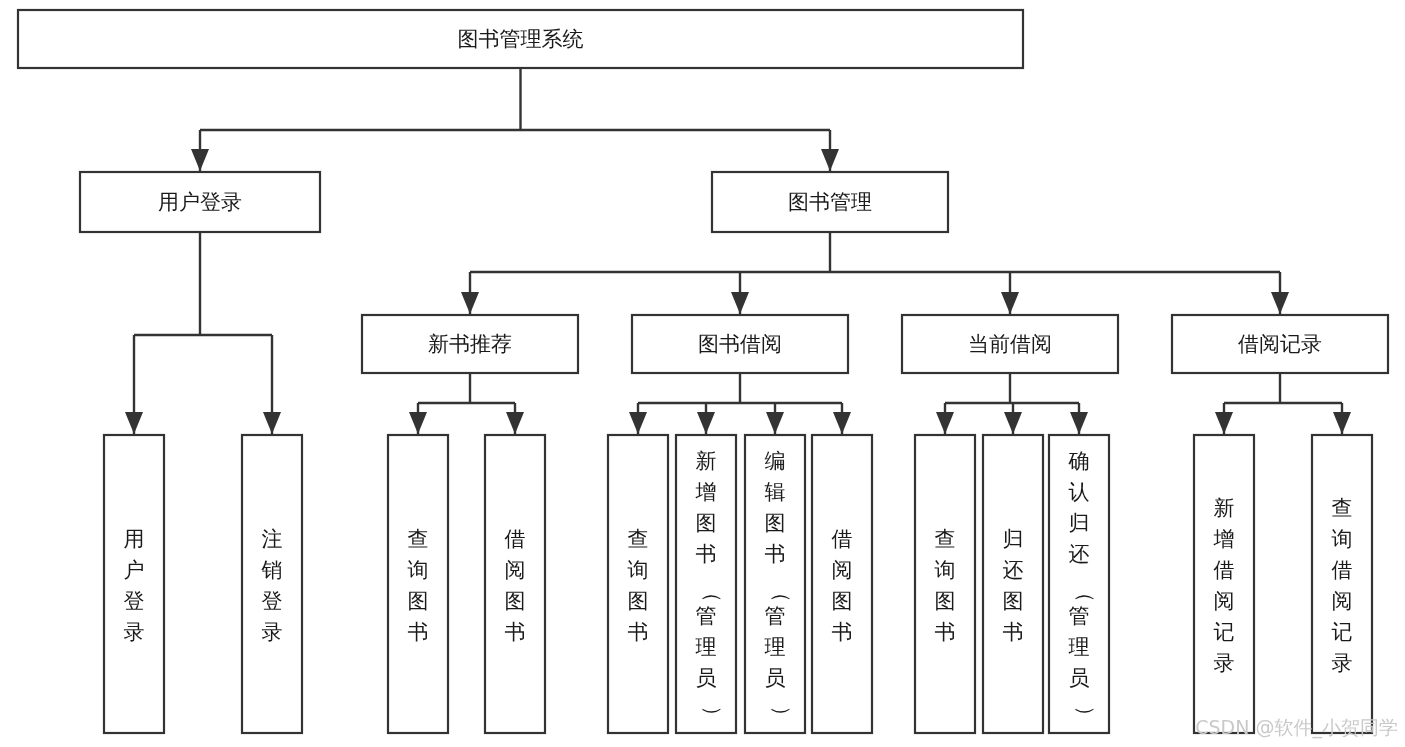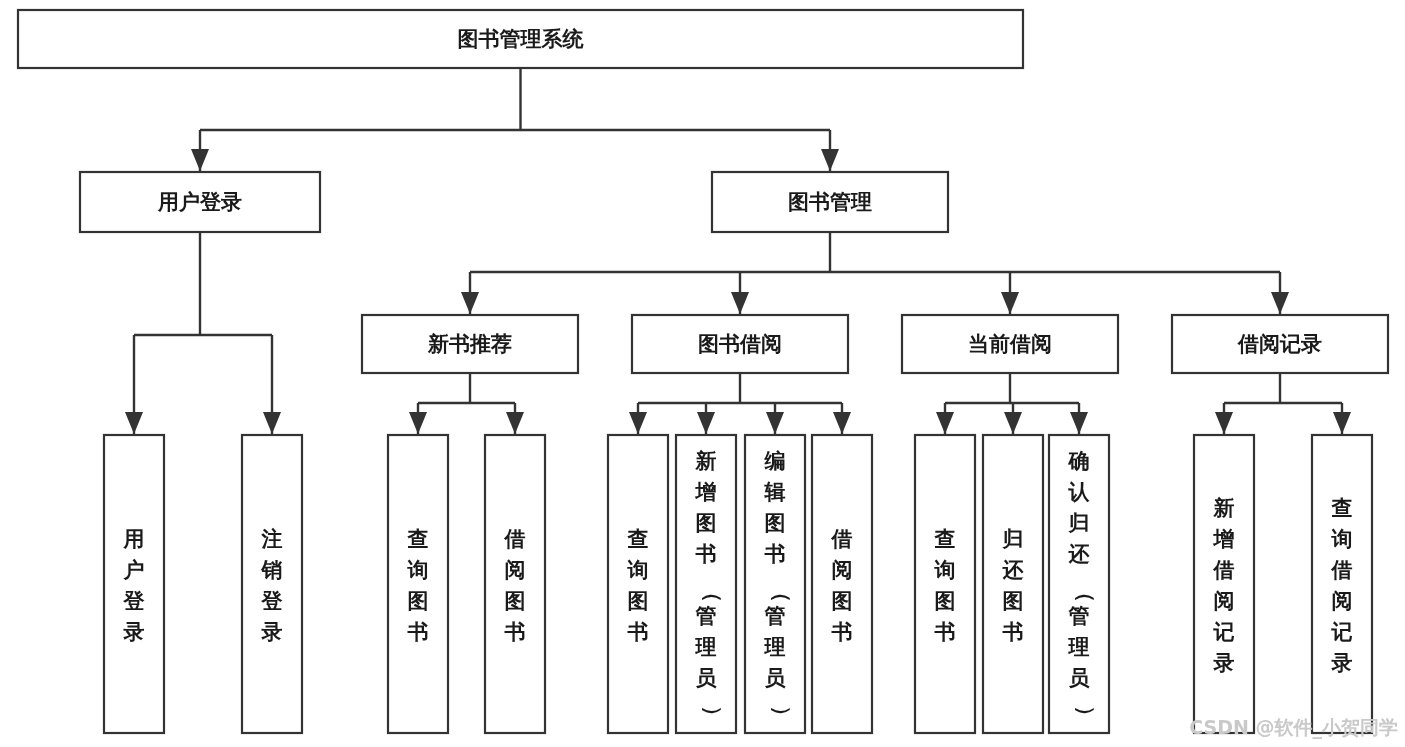--- a/index.html
+++ b/index.html
@@ -11,21 +11,20 @@
   body {
     width: 1405px;
     height: 747px;
     font-family: "DejaVu Sans", "Liberation Sans", sans-serif;
     overflow: hidden;
   }
   #diagram-root {
     position: relative;
     width: 1405px;
     height: 747px;
-    font-weight: bold;
   }
   svg#flowchart {
     position: absolute;
     top: 0;
     left: 0;
     width: 1405px;
     height: 747px;
     display: block;
   }
   .node-box {

